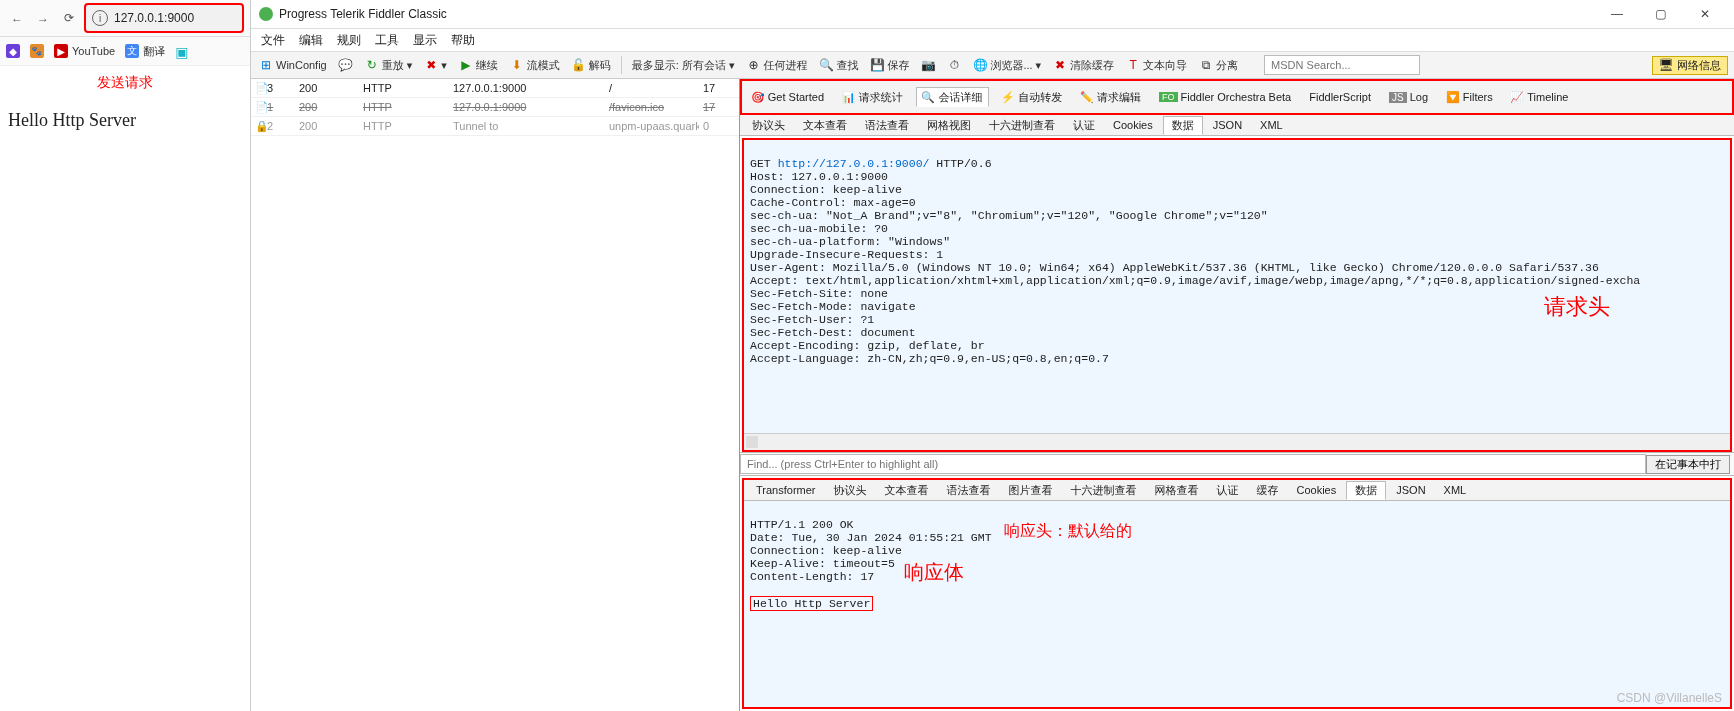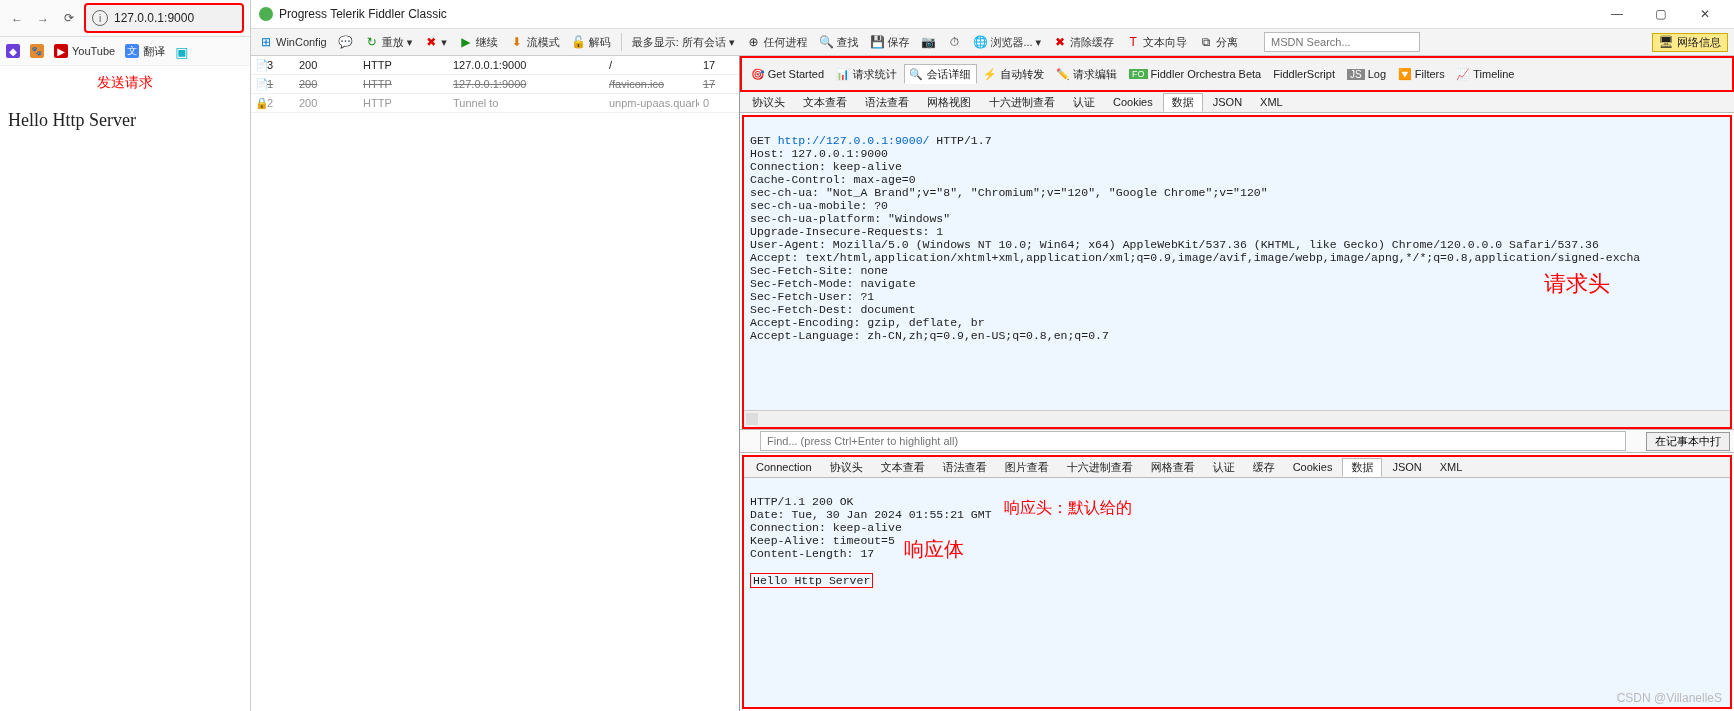--- a/index.html
+++ b/index.html
@@ -36,33 +36,33 @@
 .sessions{width:488px;display:flex;flex-direction:column;border-right:1px solid #999;background:#fff}
 .sess-head{height:20px;display:flex;align-items:center;background:#f0f0f0;border-bottom:1px solid #bbb;font-size:11px;color:#333;border:2px solid red;box-sizing:border-box}
 .sess-head > div{padding:0 4px;border-right:1px solid #ccc;text-decoration:line-through;color:#555}
 .col-n{width:36px}.col-s{width:56px}.col-p{width:82px}.col-h{width:148px}.col-u{width:86px}.col-c{flex:1}
 .sess-rows{flex:1;overflow:auto}
 .srow{display:flex;align-items:center;height:18px;font-size:11px;border-bottom:1px solid #f0f0f0}
 .srow > div{padding:0 4px;overflow:hidden;white-space:nowrap}
 .srow.struck > div{text-decoration:line-through;color:#777}
 .srow .ico{width:12px;display:inline-block}
 .details{flex:1;display:flex;flex-direction:column;background:#fff;overflow:hidden}
-.det-tabs1{height:22px;display:flex;align-items:center;gap:2px;padding:16px 4px;background:#f3f3f3;border-bottom:1px solid #bbb;font-size:11px;border:2px solid red;box-sizing:border-box;overflow:hidden;white-space:nowrap}
+.det-tabs1{height:22px;display:flex;align-items:center;gap:8px;padding:16px 4px;background:#f3f3f3;border-bottom:1px solid #bbb;font-size:11px;border:2px solid red;box-sizing:border-box;overflow:hidden;white-space:nowrap}
 .det-tabs1 .tab{display:flex;align-items:center;gap:3px;padding:0 5px;height:18px}
 .det-tabs1 .tab.sel{background:#fff;border:1px solid #bbb;border-bottom-color:#fff}
 .det-tabs2{height:20px;display:flex;align-items:center;gap:2px;padding:0 4px;background:#f3f3f3;border-bottom:1px solid #bbb;font-size:11px;overflow:hidden;white-space:nowrap}
 .det-tabs2 .tab{padding:1px 8px}
 .det-tabs2 .tab.sel{background:#fff;border:1px solid #bbb;border-bottom-color:#fff}
 .req-pane{border:2px solid red;margin:2px 2px 0 2px;height:310px;display:flex;flex-direction:column}
 .req-text{flex:1;font-family:Consolas,"Courier New",monospace;font-size:11.5px;background:#eef6ff;padding:4px 6px;overflow:auto;white-space:pre;position:relative}
 .req-label{position:absolute;right:120px;top:152px;color:red;font-size:22px;font-family:"SimSun",serif}
 .req-scroll{height:16px;background:#f0f0f0;border-top:1px solid #ccc;position:relative}
 .req-scroll::before{content:"";position:absolute;left:2px;top:2px;width:12px;height:12px;background:#ddd}
 .find-row{display:flex;align-items:center;height:22px;border-top:1px solid #bbb;border-bottom:1px solid #bbb;background:#fafafa}
-.find-input{flex:1;border:1px solid #bbb;height:18px;margin:0 20px;padding:0 6px;font-size:11px;color:#888}
+.find-input{flex:1;border:1px solid #bbb;height:18px;margin:0 0;padding:0 6px;font-size:11px;color:#888}
 .find-btn{padding:1px 8px;border:1px solid #999;background:#f0f0f0;margin-right:4px;font-size:11px}
 .resp-wrap{flex:1;border:2px solid red;margin:2px;display:flex;flex-direction:column;overflow:hidden}
 .resp-tabs{height:20px;display:flex;align-items:center;gap:2px;padding:0 4px;background:#f3f3f3;border-bottom:1px solid #bbb;font-size:11px}
 .resp-tabs .tab{padding:1px 8px}
 .resp-tabs .tab.sel{background:#fff;border:1px solid #bbb;border-bottom-color:#fff}
 .resp-text{flex:1;font-family:Consolas,"Courier New",monospace;font-size:11.5px;background:#eef6ff;padding:4px 6px;white-space:pre;position:relative}
 .resp-head-label{position:absolute;left:260px;top:20px;color:red;font-size:16px;font-family:"SimSun",serif}
 .resp-body-label{position:absolute;left:160px;top:58px;color:red;font-size:20px;font-family:"SimSun",serif}
 .resp-body-box{border:1px solid red;display:inline-block;padding:0 2px}
 .watermark{position:fixed;right:12px;bottom:6px;color:#bbb;font-size:12px;font-family:Liberation Sans, sans-serif}
@@ -108,20 +108,28 @@
 
   <div class="fiddler">
     <div class="titlebar">
       <span class="logo"></span>
       <span class="title">Progress Telerik Fiddler Classic</span>
       <div class="winctl">
         <div class="winbtn">—</div>
         <div class="winbtn">▢</div>
         <div class="winbtn close">✕</div>
       </div>
+    </div>
+    <div class="menubar">
+      <span>文件</span>
+      <span>编辑</span>
+      <span>规则</span>
+      <span>工具</span>
+      <span>显示</span>
+      <span>帮助</span>
     </div>
     <div class="toolbar">
       <div class="tbtn">
           <span class="tico" style="color:#0078d4">⊞</span>
           <span>WinConfig</span>
         </div>
       <div class="tbtn">
           <span class="tico">💬</span>
         </div>
       <div class="tbtn">
@@ -244,21 +252,21 @@
             <span class="tab">网格视图</span>
             <span class="tab">十六进制查看</span>
             <span class="tab">认证</span>
             <span class="tab">Cookies</span>
             <span class="tab sel">数据</span>
             <span class="tab">JSON</span>
             <span class="tab">XML</span>
           </div>
         <div class="req-pane">
           <div class="req-text">
-<span>GET</span> <a>http://127.0.0.1:9000/</a> <span>HTTP/1.7</span>
+<span>GET</span> <a>http://127.0.0.1:9000/</a> <span>HTTP/0.6</span>
 <span>Host: 127.0.0.1:9000
 Connection: keep-alive
 Cache-Control: max-age=0
 sec-ch-ua: "Not_A Brand";v="8", "Chromium";v="120", "Google Chrome";v="120"
 sec-ch-ua-mobile: ?0
 sec-ch-ua-platform: "Windows"
 Upgrade-Insecure-Requests: 1
 User-Agent: Mozilla/5.0 (Windows NT 10.0; Win64; x64) AppleWebKit/537.36 (KHTML, like Gecko) Chrome/120.0.0.0 Safari/537.36
 Accept: text/html,application/xhtml+xml,application/xml;q=0.9,image/avif,image/webp,image/apng,*/*;q=0.8,application/signed-excha
 Sec-Fetch-Site: none
@@ -270,21 +278,21 @@
 <span class="req-label">请求头</span>
           </div>
           <div class="req-scroll"></div>
         </div>
         <div class="find-row">
           <input class="find-input" placeholder="Find... (press Ctrl+Enter to highlight all)" style="">
           <button class="find-btn">在记事本中打</button>
         </div>
         <div class="resp-wrap">
           <div class="resp-tabs" id="resptabs">
-              <span class="tab">Connection</span>
+              <span class="tab">Transformer</span>
               <span class="tab">协议头</span>
               <span class="tab">文本查看</span>
               <span class="tab">语法查看</span>
               <span class="tab">图片查看</span>
               <span class="tab">十六进制查看</span>
               <span class="tab">网格查看</span>
               <span class="tab">认证</span>
               <span class="tab">缓存</span>
               <span class="tab">Cookies</span>
               <span class="tab sel">数据</span>

